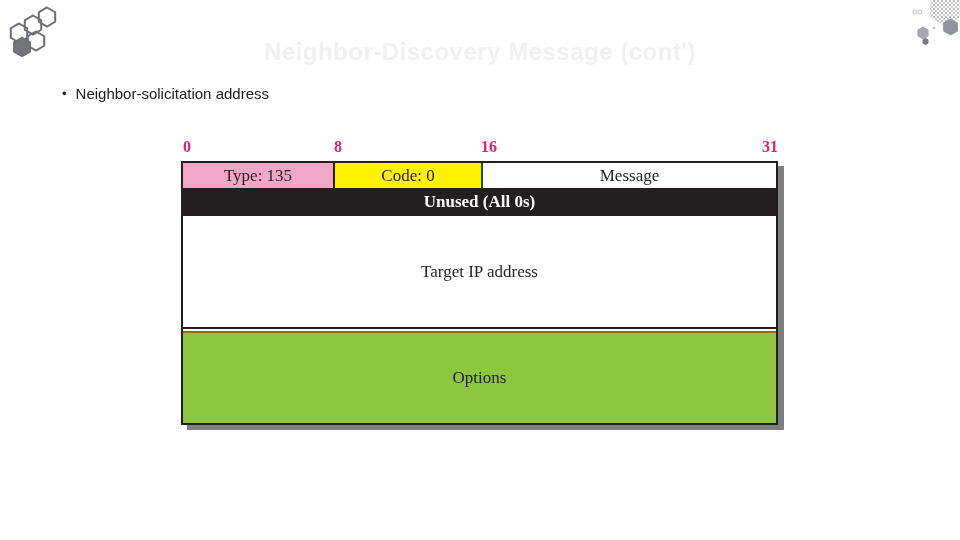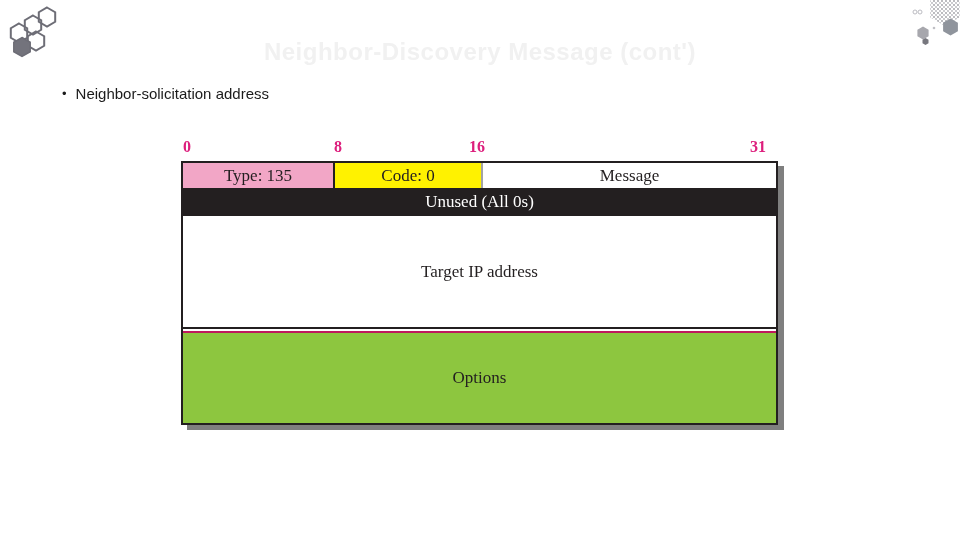--- a/index.html
+++ b/index.html
@@ -49,60 +49,60 @@
   }
   .bit-scale {
     position: relative;
     height: 23px;
     font-weight: bold;
     font-size: 16px;
     color: #dd1f7d;
   }
   .bit-0  { position: absolute; left: 2px;   top: 0; }
   .bit-8  { position: absolute; left: 153px; top: 0; }
-  .bit-16 { position: absolute; left: 288px; top: 0; }
-  .bit-31 { position: absolute; right: 12px;    top: 0; }
+  .bit-16 { position: absolute; left: 300px; top: 0; }
+  .bit-31 { position: absolute; right: 0;    top: 0; }
 
   .ptable {
     position: relative;
     width: 597px;
     border: 2px solid #231f20;
     background: #ffffff;
     box-shadow: 6px 5px 0 0 #7f7f7f;
     font-size: 17px;
     color: #231f20;
   }
   .prow { display: flex; align-items: center; justify-content: center; }
   .row-header { height: 25px; }
   .cell {
     display: flex;
     align-items: center;
     justify-content: center;
     height: 100%;
   }
   .cell-type     { width: 152px; background: #f2a6c6; border-right: 2px solid #231f20; }
-  .cell-code     { width: 148px; background: #fff200; border-right: 2px solid #a3a3a3; }
+  .cell-code     { width: 148px; background: #fff200; border-right: 2px solid #14532d; }
   .cell-checksum { flex: 1;      background: #ffffff; }
 
   .row-unused {
     height: 28px;
     background: #231f20;
     color: #ffffff;
-    font-weight: normal;
+    font-weight: bold;
   }
   .row-target {
     height: 113px;
     background: #ffffff;
     border-bottom: 2px solid #231f20;
   }
   .row-sep { height: 2px; background: #ffffff; }
   .row-options {
     height: 92px;
     background: #8dc63f;
-    border-top: 2px solid #be185d;
+    border-top: 2px solid #a16207;
   }
 
   
   .logo-left  { position: absolute; left: 5px;  top: 4px; }
   .logo-right { position: absolute; left: 893px; top: 0; }
 </style>
 </head>
 <body>
 
 <div class="slide">

